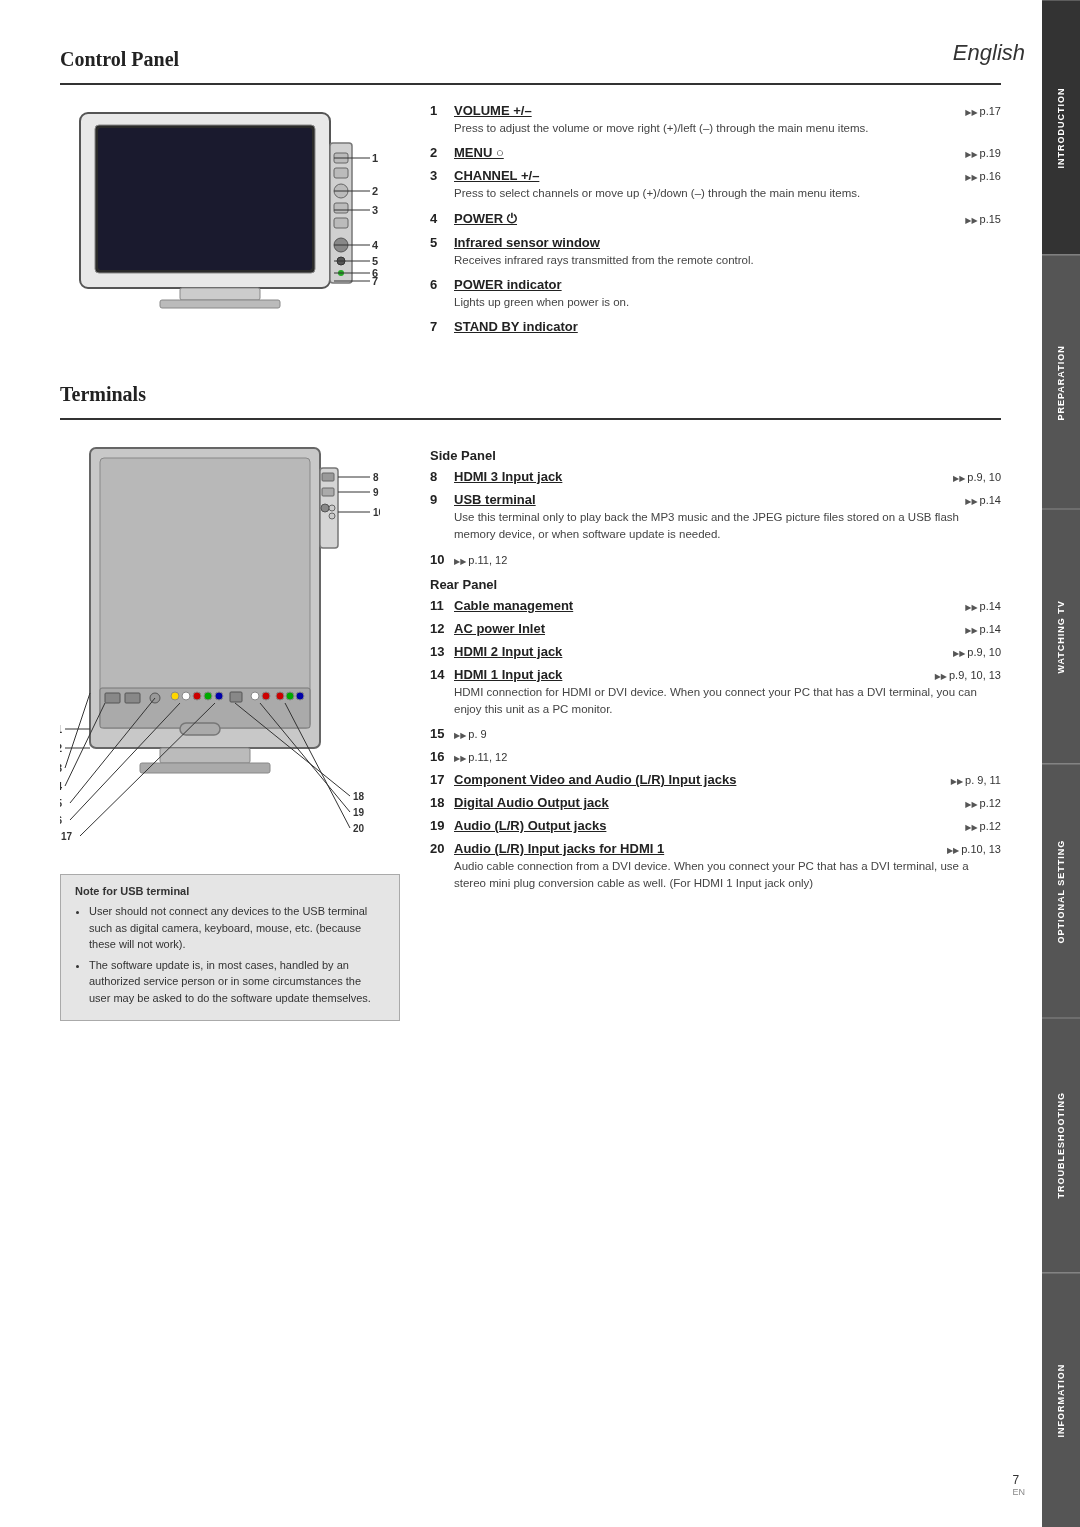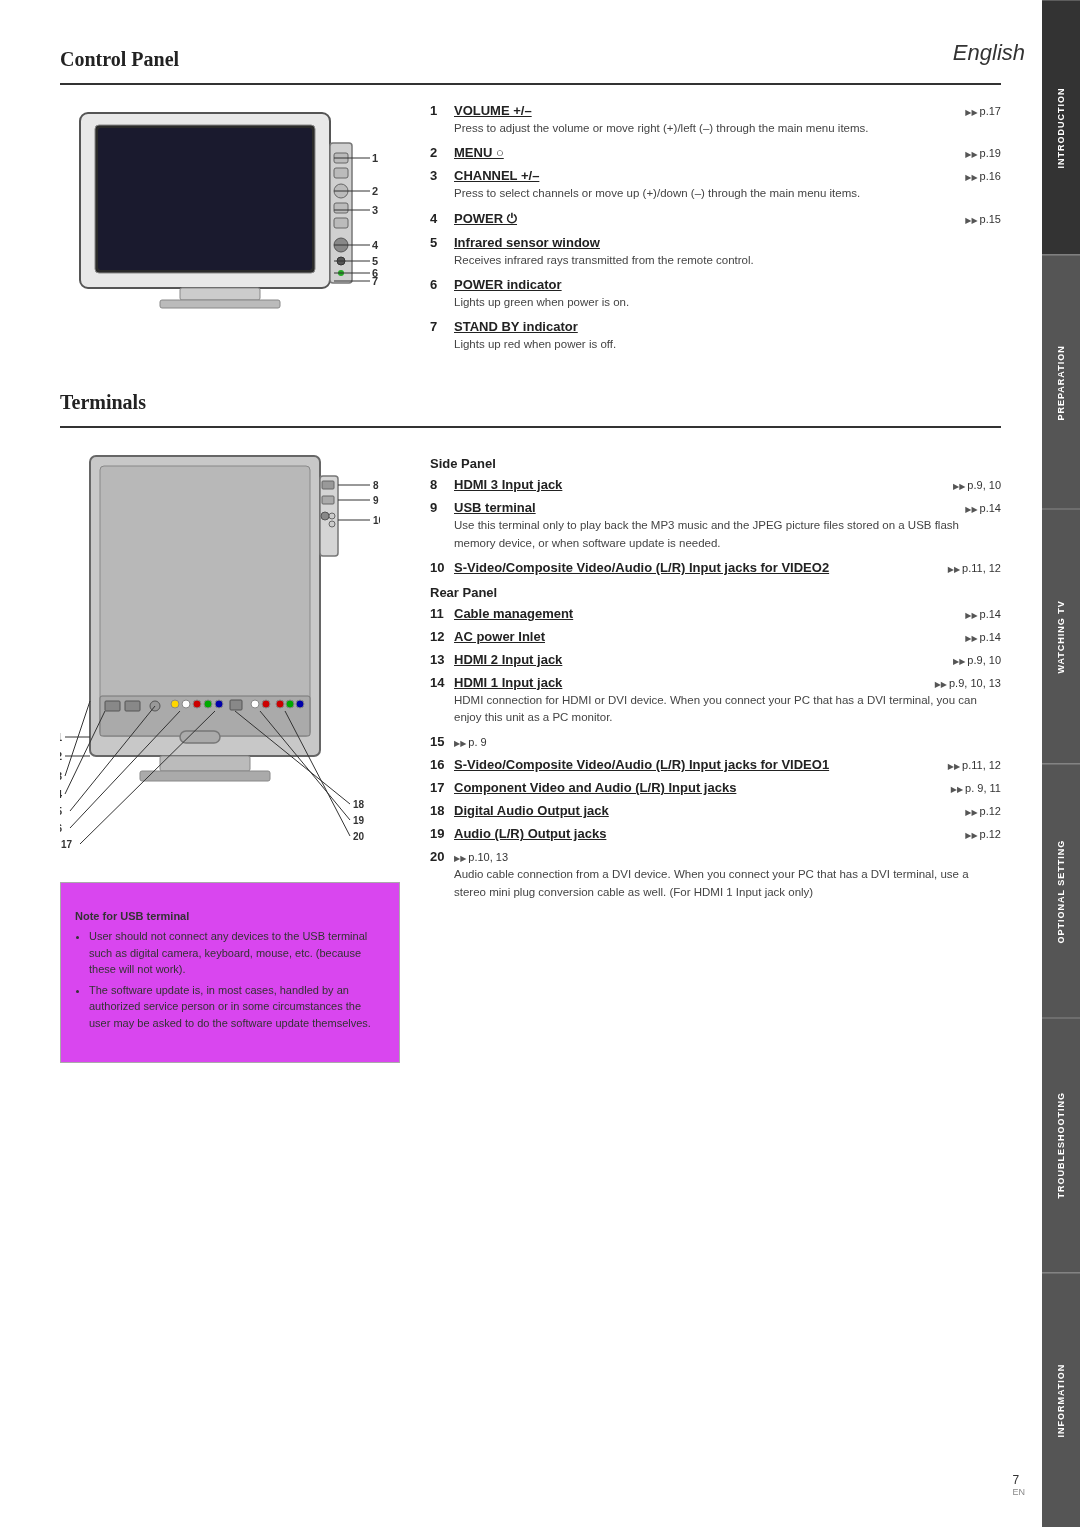--- a/index.html
+++ b/index.html
@@ -169,25 +169,25 @@
     .subsection-label {
       font-weight: bold;
       font-size: 13px;
       margin-bottom: 6px;
       margin-top: 10px;
     }
 
     
     .note-box {
       border: 1px solid #aaa;
-      padding: 27px 14px;
+      padding: 10px 14px;
       margin-top: 16px;
       font-size: 11px;
       color: #333;
-      background: #d946ef;
+      background: #e5e5e5;
     }
 
     .note-box .note-title {
       font-weight: bold;
       margin-bottom: 6px;
       font-size: 11px;
     }
 
     .note-box ul {
       padding-left: 14px;
@@ -353,21 +353,20 @@
                 <span class="item-label bold-item">POWER indicator</span>
               </div>
               <div class="item-desc">Lights up green when power is on.</div>
             </li>
 
             <li class="item-entry">
               <div class="item-header">
                 <span class="item-num">7</span>
                 <span class="item-label bold-item">STAND BY indicator</span>
               </div>
-              <div class="item-desc">Lights up red when power is off.</div>
             </li>
 
           </ul>
         </div>
       </div>
     </div>
 
     <div class="terminals-section">
       <h2 class="section-title">Terminals</h2>
       <hr class="section-divider">
@@ -488,21 +487,20 @@
                 <span class="item-num">9</span>
                 <span class="item-label bold-item">USB terminal</span>
                 <span class="item-ref">p.14</span>
               </div>
               <div class="item-desc">Use this terminal only to play back the MP3 music and the JPEG picture files stored on a USB flash memory device, or when software update is needed.</div>
             </li>
 
             <li class="item-entry">
               <div class="item-header">
                 <span class="item-num">10</span>
-                <span class="item-label bold-item">S-Video/Composite Video/Audio (L/R) Input jacks for VIDEO2</span>
                 <span class="item-ref">p.11, 12</span>
               </div>
             </li>
 
             <div class="subsection-label">Rear Panel</div>
 
             <li class="item-entry">
               <div class="item-header">
                 <span class="item-num">11</span>
                 <span class="item-label bold-item">Cable management</span>
@@ -538,21 +536,20 @@
             <li class="item-entry">
               <div class="item-header">
                 <span class="item-num">15</span>
                 <span class="item-ref">p. 9</span>
               </div>
             </li>
 
             <li class="item-entry">
               <div class="item-header">
                 <span class="item-num">16</span>
-                <span class="item-label bold-item">S-Video/Composite Video/Audio (L/R) Input jacks for VIDEO1</span>
                 <span class="item-ref">p.11, 12</span>
               </div>
             </li>
 
             <li class="item-entry">
               <div class="item-header">
                 <span class="item-num">17</span>
                 <span class="item-label bold-item">Component Video and Audio (L/R) Input jacks</span>
                 <span class="item-ref">p. 9, 11</span>
               </div>
@@ -570,20 +567,21 @@
               <div class="item-header">
                 <span class="item-num">19</span>
                 <span class="item-label bold-item">Audio (L/R) Output jacks</span>
                 <span class="item-ref">p.12</span>
               </div>
             </li>
 
             <li class="item-entry">
               <div class="item-header">
                 <span class="item-num">20</span>
+                <span class="item-label bold-item">Audio (L/R) Input jacks for HDMI 1</span>
                 <span class="item-ref">p.10, 13</span>
               </div>
               <div class="item-desc">Audio cable connection from a DVI device. When you connect your PC that has a DVI terminal, use a stereo mini plug conversion cable as well. (For HDMI 1 Input jack only)</div>
             </li>
 
           </ul>
         </div>
       </div>
     </div>
 

